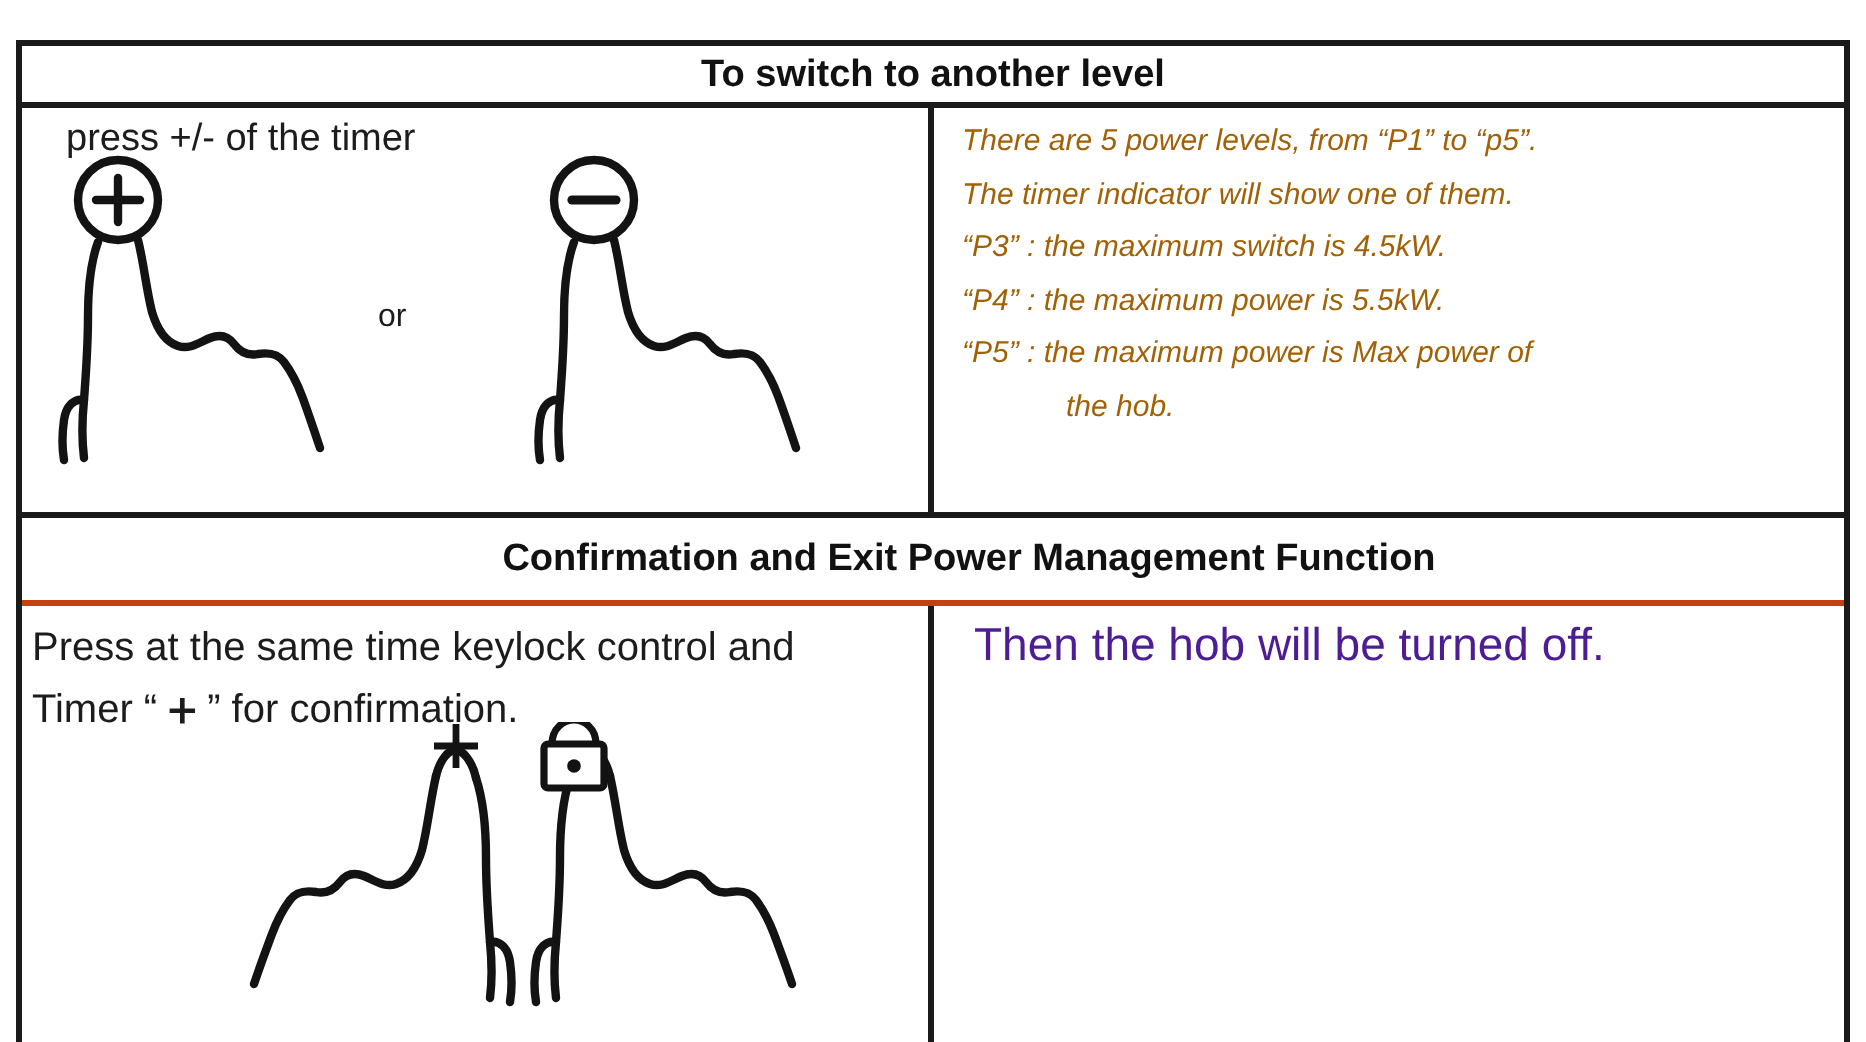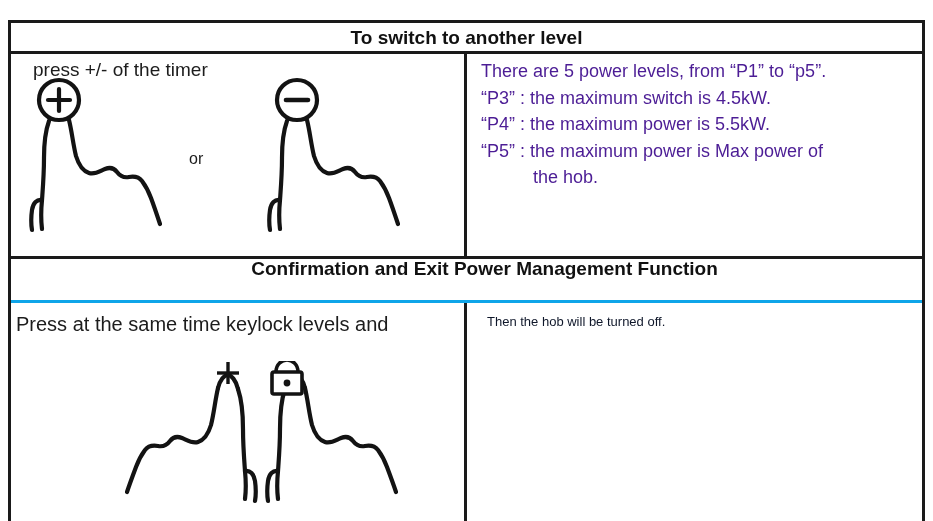--- a/index.html
+++ b/index.html
@@ -57,21 +57,22 @@
     white-space: nowrap;
   }
 
   .row-body-1 {
     height: 205px;
     border-bottom: 3px solid #1a1a1a;
   }
 
   .row-header-2 {
     height: 44px;
-    border-bottom: 3px solid #0ea5e9;
+    border-bottom: 3px solid #c2410c;
+    align-items: center;
     justify-content: center;
     padding-left: 36px;
   }
 
   .row-body-2 {
     height: 218px;
   }
 
   .cell-left {
     position: relative;
@@ -113,24 +114,25 @@
   }
 
   .hand-a { left: 10px;  top: 20px; }
   .hand-b { left: 248px; top: 20px; }
 
   
   .power-text {
     position: absolute;
     left: 14px;
     top: 4px;
-    font-size: 18px;
+    font-size: 15px;
     line-height: 26.5px;
-    color: #4c1d95;
-    white-space: nowrap;
+    color: #a16207;
+    white-space: nowrap;
+    font-style: italic;
   }
   .power-text .line { display: block; }
   .power-text .line.indent { padding-left: 52px; }
 
   
   .confirm-text {
     position: absolute;
     left: 5px;
     top: 6px;
     font-size: 20px;
@@ -147,23 +149,23 @@
   }
 
   .hand-c { left: 108px; top: 58px; }
   .hand-d { left: 243px; top: 58px; }
 
   
   .hob-text {
     position: absolute;
     left: 20px;
     top: 6px;
-    font-size: 13px;
+    font-size: 23px;
     line-height: 26px;
-    color: #0f172a;
+    color: #4c1d95;
     white-space: nowrap;
   }
 </style>
 </head>
 <body>
 
 <div class="page">
   <div class="table">
 
     <div class="row row-header">
@@ -227,39 +229,41 @@
           </g>
           <circle cx="38" cy="26" r="20" fill="#ffffff" stroke="#131313" stroke-width="4.2"></circle>
           <line x1="27" y1="26" x2="49" y2="26" stroke="#131313" stroke-width="4.6" stroke-linecap="round"></line>
         </svg>
 
       </div>
 
       <div class="cell-right">
         <div class="power-text">
           <span class="line">There are 5 power levels, from “P1” to “p5”.</span>
+          <span class="line">The timer indicator will show one of them.</span>
           <span class="line">“P3” : the maximum switch is 4.5kW.</span>
           <span class="line">“P4” : the maximum power is 5.5kW.</span>
           <span class="line">“P5” : the maximum power is Max power of</span>
           <span class="line indent">the hob.</span>
         </div>
       </div>
 
     </div>
 
     <div class="row row-header-2">
       <div class="header-title">Confirmation and Exit Power Management Function</div>
     </div>
 
     <div class="row row-body-2">
 
       <div class="cell-left">
 
         <div class="confirm-text">
-          <span class="line">Press at the same time keylock levels and</span>
+          <span class="line">Press at the same time keylock control and</span>
+          <span class="line"><span>Timer “</span><span class="plus-glyph">＋</span><span>” for confirmation.</span></span>
         </div>
 
         <svg class="hand-svg hand-c" width="150" height="150" viewBox="0 0 150 150">
           <g transform="translate(150,0) scale(-1,1)">
             <g fill="none" stroke="#131313" stroke-width="4.2" stroke-linecap="round" stroke-linejoin="round">
               <path d="M31 28
                        C27 40 26 54 26 68
                        C26 84 25 96 24 110
                        C23 120 23 130 24 138"></path>
               <path d="M51 27

